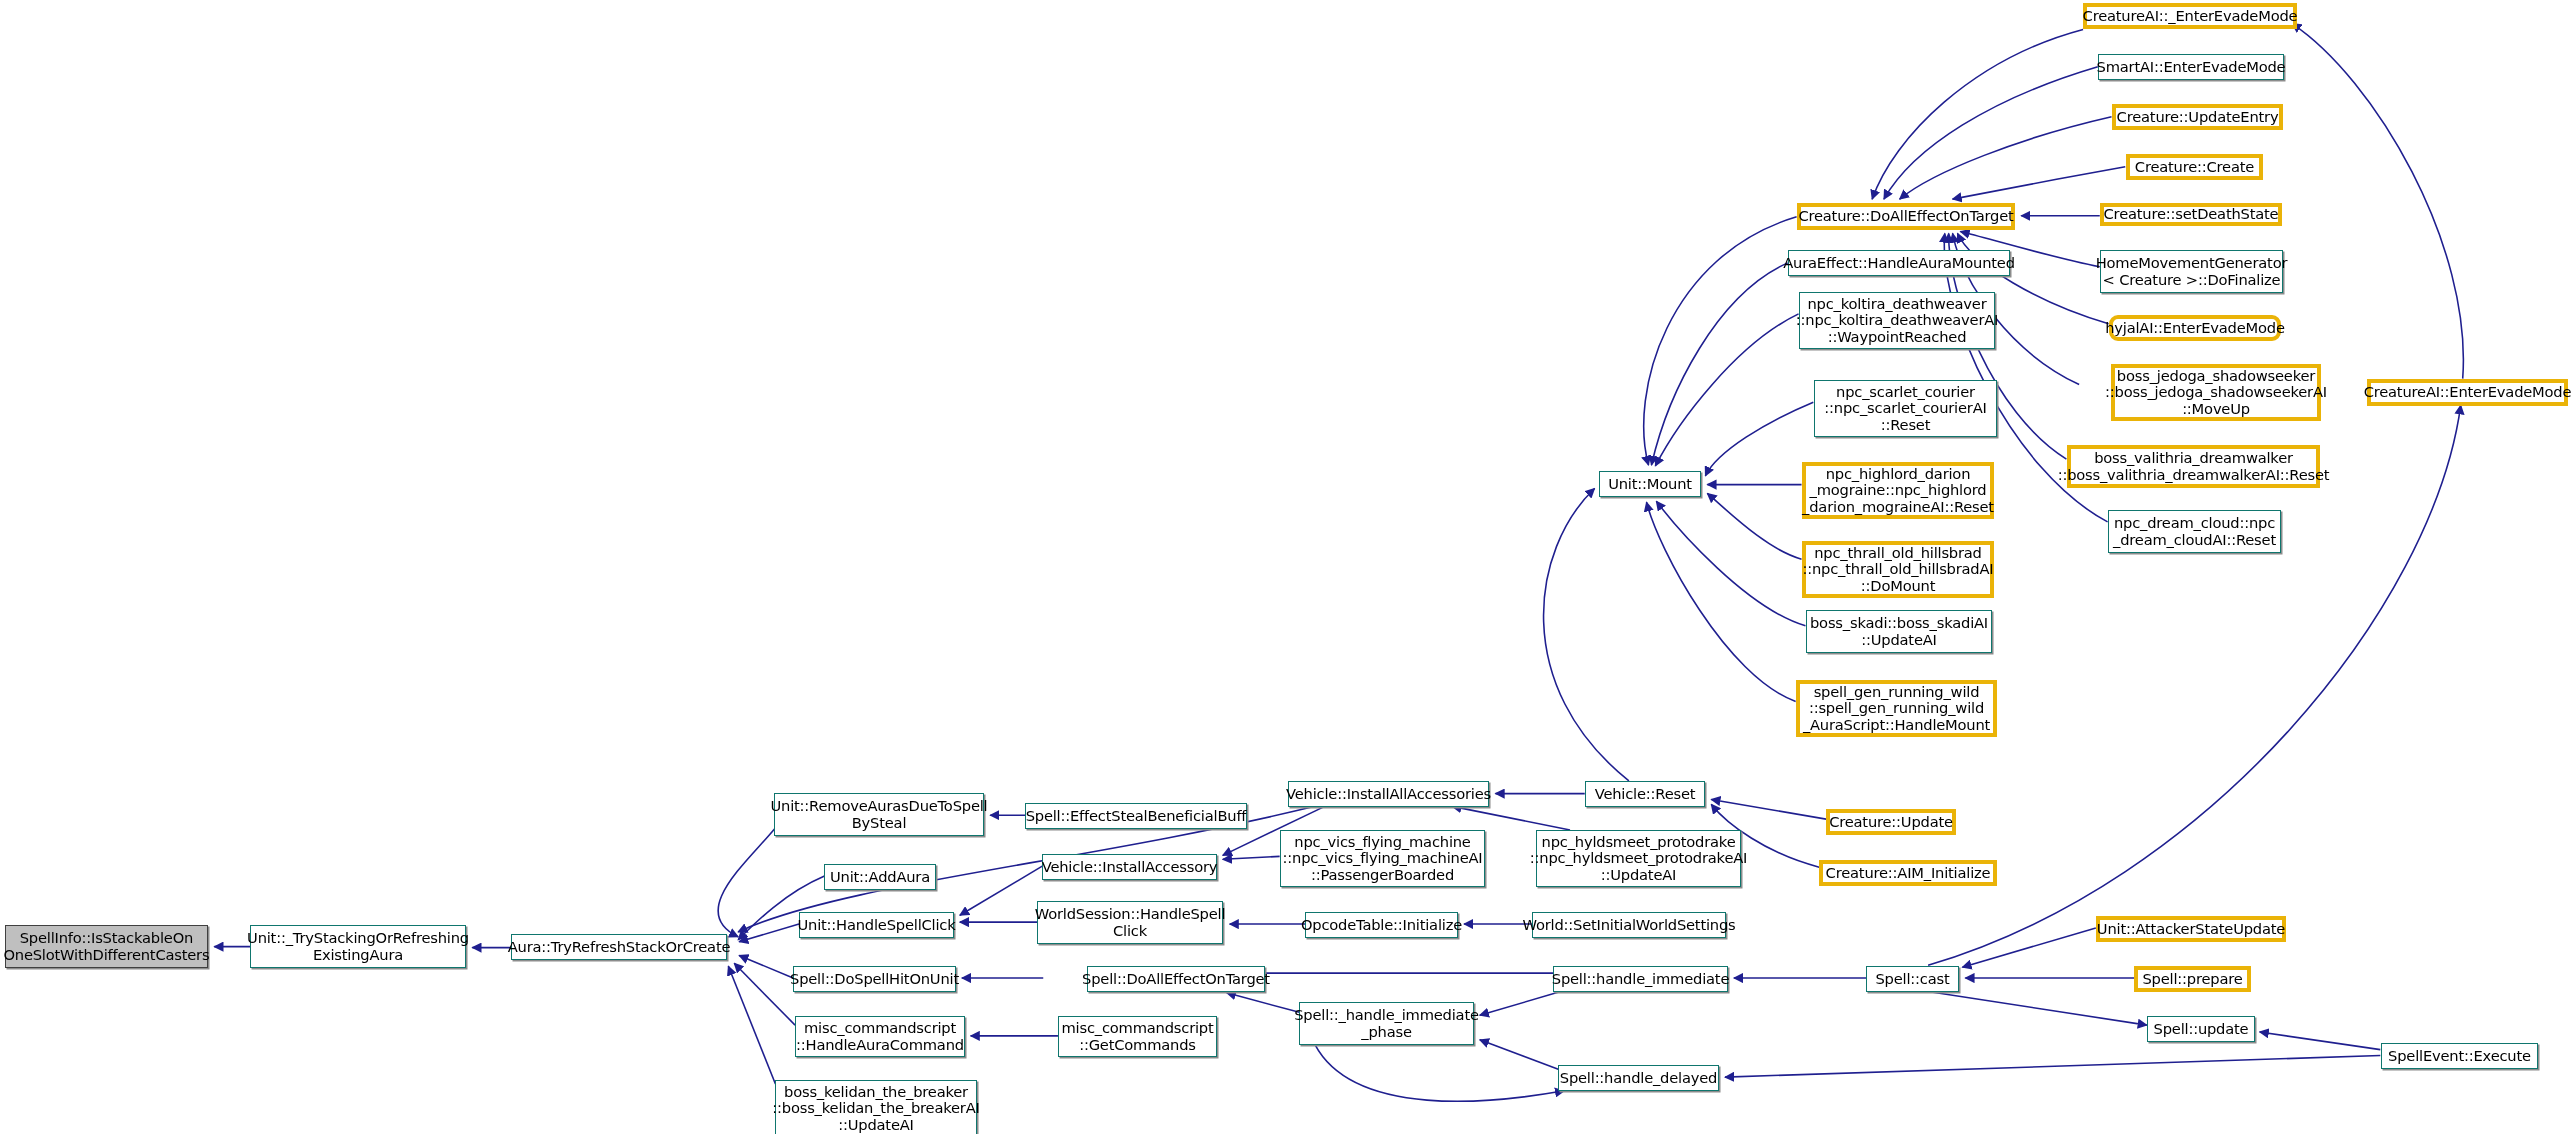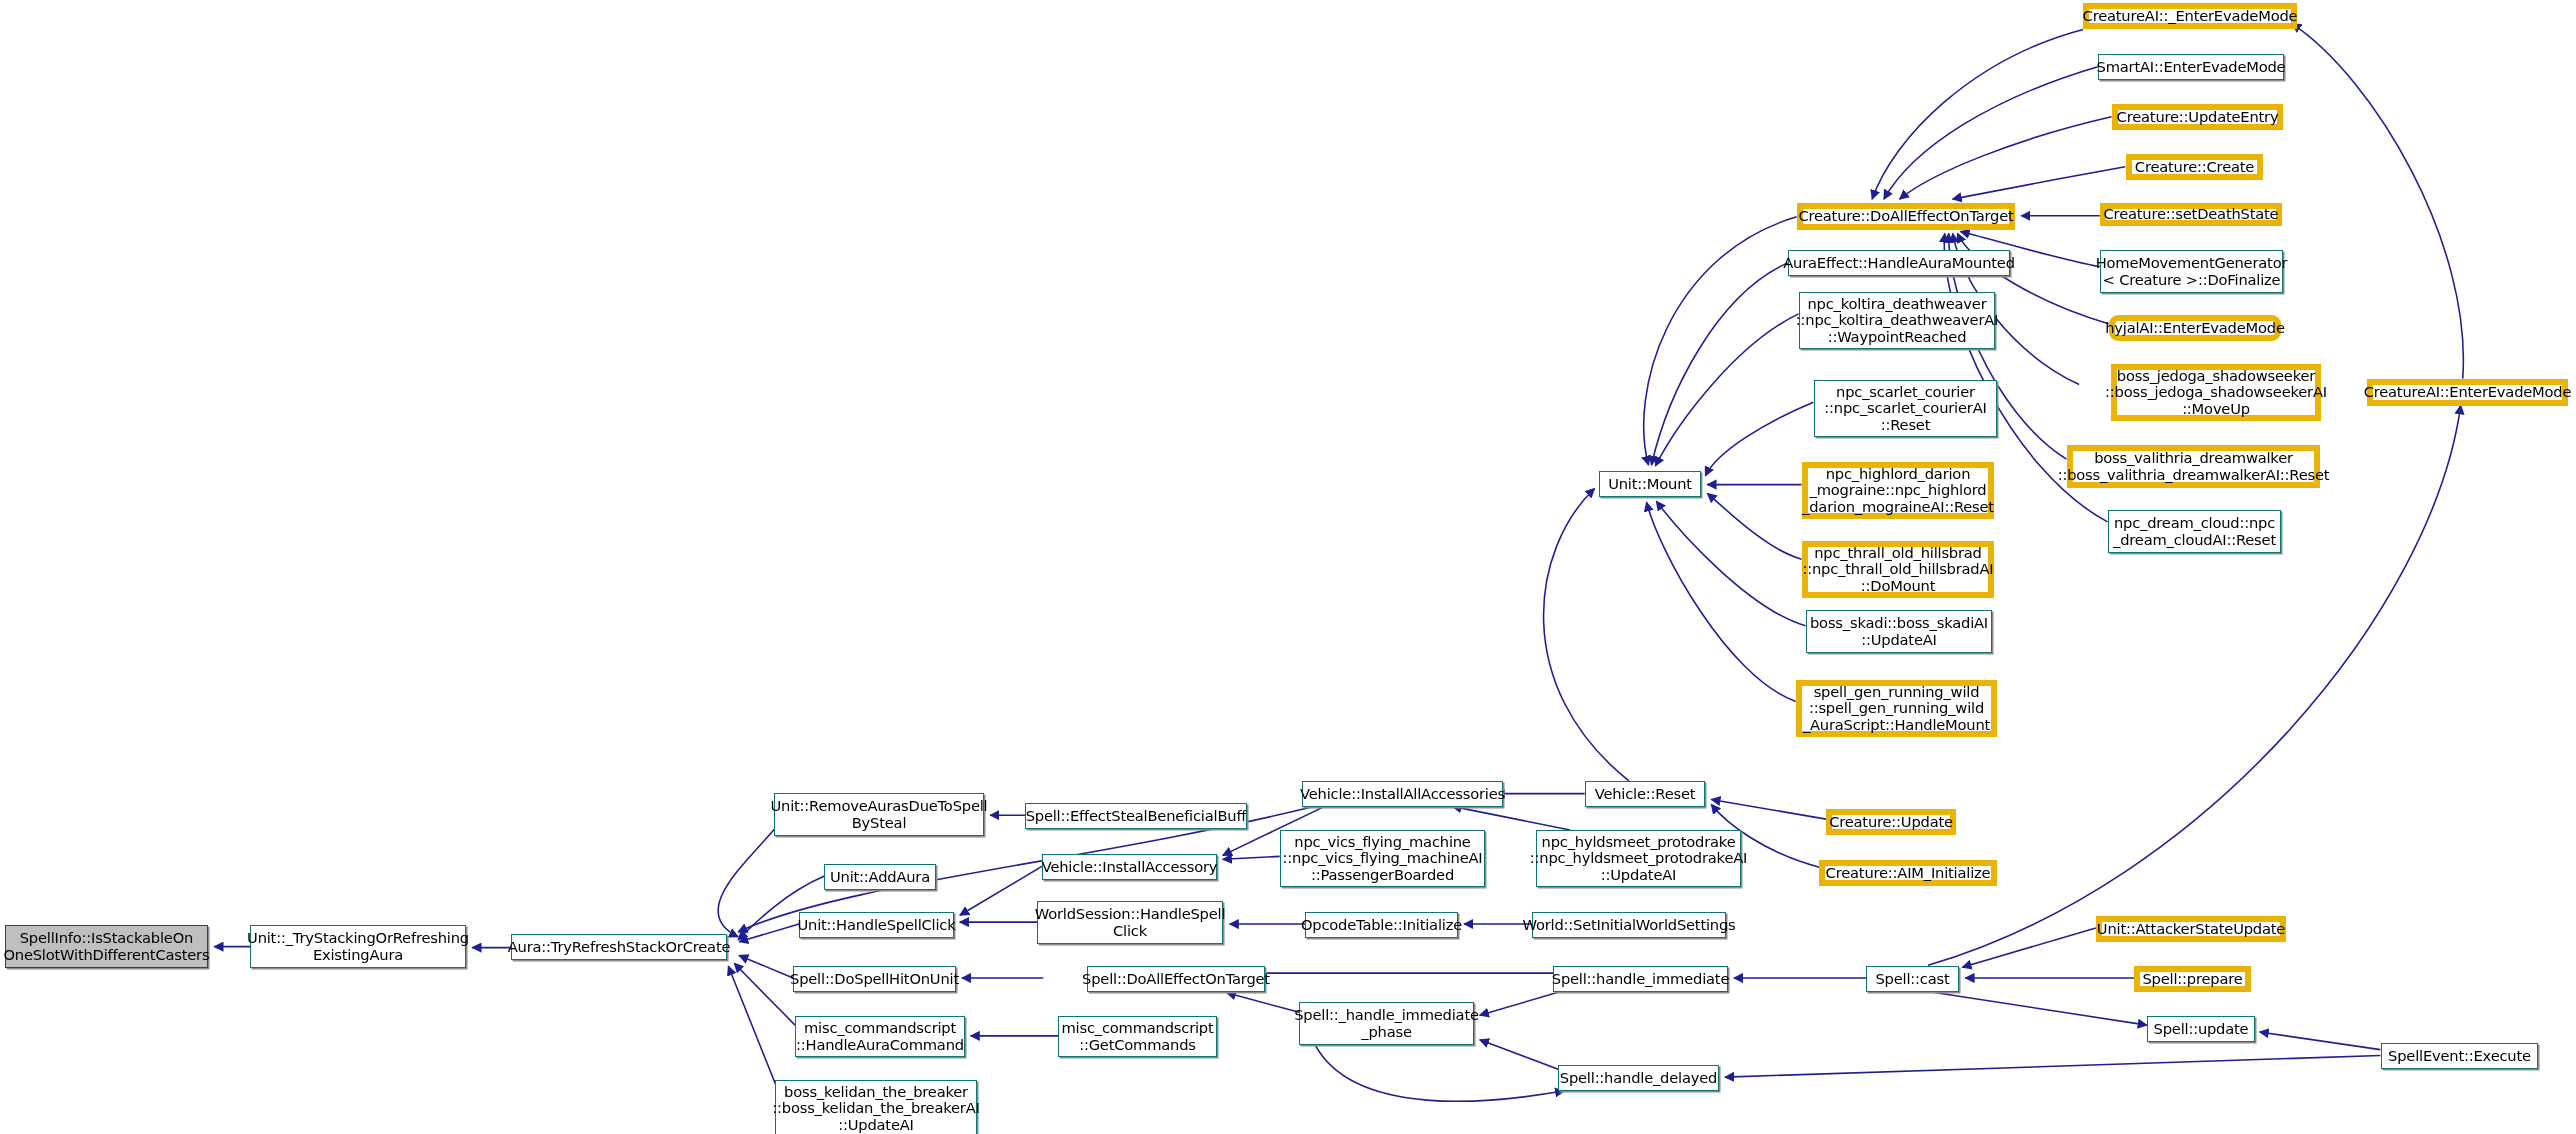--- a/index.html
+++ b/index.html
@@ -29,21 +29,21 @@
     border:1px solid #0f766e;
     color:#000000;
     font-size:14.7px;
     line-height:1.12;
     letter-spacing:-0.2px;
     white-space:pre-line;
     padding:0 3.9px;
     box-shadow:1.5px 1.5px 0 0 #8c8c8c;
     z-index:5;
   }
-  .node.red{ border:6px solid #eab308; box-shadow:none; }
+  .node.red{ border:4px solid #eab308; box-shadow:none; }
   .node.grey{ background:#bfbfbf; border:1px solid #404040; }
 </style>
 </head>
 <body>
 
 <div id="canvas">
   <svg id="edges" xmlns="http://www.w3.org/2000/svg" viewBox="0 0 2625 1156" width="2576" height="1134">
     <defs>
       <marker id="arrow" viewBox="0 0 10 10" refX="9" refY="5" markerWidth="6.5" markerHeight="6.5" orient="auto-start-reverse">
         <path d="M 0 0 L 10 5 L 0 10 z" fill="#1f1f8f"></path>
@@ -122,21 +122,21 @@
 ::HandleAuraCommand</div>
       <div class="node" style="left: 775px; top: 1080px; width: 202px; height: 57px;">boss_kelidan_the_breaker
 ::boss_kelidan_the_breakerAI
 ::UpdateAI</div>
       <div class="node" style="left: 1042px; top: 854px; width: 175px; height: 25.5px;">Vehicle::InstallAccessory</div>
       <div class="node" style="left: 1037px; top: 901px; width: 186px; height: 43px;">WorldSession::HandleSpell
 Click</div>
       <div class="node" style="left: 1087px; top: 966px; width: 178px; height: 25.5px;">Spell::DoAllEffectOnTarget</div>
       <div class="node" style="left: 1058px; top: 1016px; width: 159px; height: 41px;">misc_commandscript
 ::GetCommands</div>
-      <div class="node" style="left: 1288px; top: 781px; width: 201px; height: 25.5px; margin-left: 14px;">Vehicle::InstallAllAccessories</div>
+      <div class="node" style="left: 1288px; top: 781px; width: 201px; height: 25.5px;">Vehicle::InstallAllAccessories</div>
       <div class="node" style="left: 1280px; top: 830px; width: 205px; height: 57px;">npc_vics_flying_machine
 ::npc_vics_flying_machineAI
 ::PassengerBoarded</div>
       <div class="node" style="left: 1305px; top: 912px; width: 153px; height: 25.5px;">OpcodeTable::Initialize</div>
       <div class="node" style="left: 1299px; top: 1002px; width: 175px; height: 43px;">Spell::_handle_immediate
 _phase</div>
       <div class="node" style="left: 1585px; top: 781px; width: 120px; height: 25.5px;">Vehicle::Reset</div>
       <div class="node" style="left: 1536px; top: 830px; width: 205px; height: 57px;">npc_hyldsmeet_protodrake
 ::npc_hyldsmeet_protodrakeAI
 ::UpdateAI</div>

